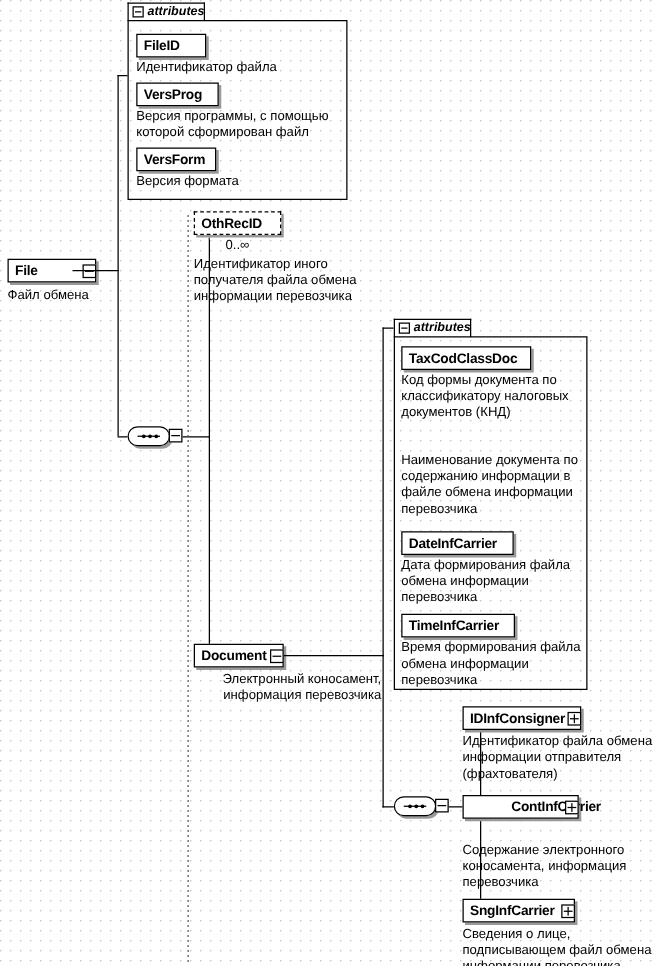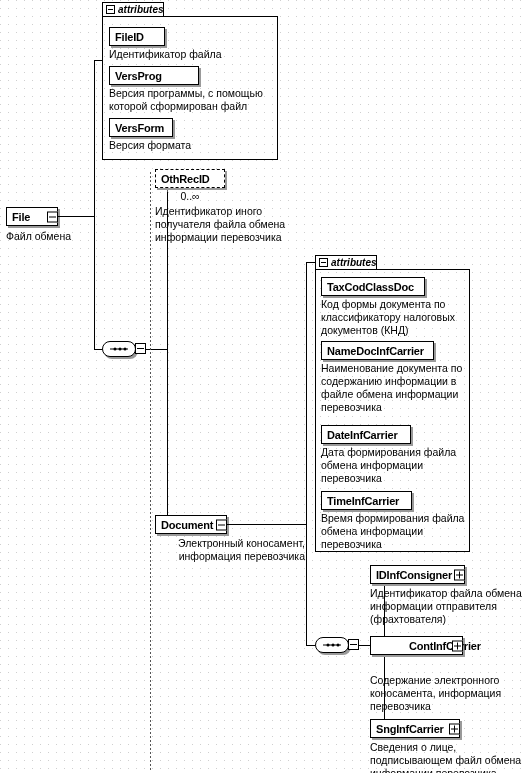--- a/index.html
+++ b/index.html
@@ -129,21 +129,21 @@
     position:absolute;
     width:11px;height:11px;box-sizing:border-box;border:1px solid #000;background:#fff;
   }
   .seqtoggle::before{content:"";position:absolute;left:1px;right:1px;top:4px;height:1px;background:#000;}
 </style>
 </head>
 <body>
 
 <div id="canvas">
 
-  <div class="node has-toggle" style="left:6px;top:207px;width:52px;">
+  <div class="node has-toggle" style="left:6px;top:207px;width:71px;">
     <span class="nlabel">File</span>
     <span class="toggle"></span>
   </div>
   <div class="caption" style="left:6px;top:230px;width:110px;">Файл обмена</div>
 
   <div class="line hline" style="left:58px;top:216px;width:36px;"></div>
 
   <div class="line vline" style="left:94px;top:60px;height:157px;"></div>
 
   <div class="line hline" style="left:94px;top:60px;width:8px;"></div>
@@ -155,21 +155,21 @@
     <span class="minibox"></span>
     <span>attributes</span>
   </div>
   <div class="attrbox" style="left:102px;top:16px;width:176px;height:144px;"></div>
 
   <div class="node" style="left:109px;top:27px;width:56px;">
     <span class="nlabel">FileID</span>
   </div>
   <div class="caption" style="left:109px;top:48px;width:160px;">Идентификатор файла</div>
 
-  <div class="node" style="left:109px;top:66px;width:90px;">
+  <div class="node" style="left:109px;top:66px;width:66px;">
     <span class="nlabel">VersProg</span>
   </div>
   <div class="caption" style="left:109px;top:87px;width:166px;">Версия программы, с помощью
 которой сформирован файл</div>
 
   <div class="node" style="left:109px;top:118px;width:64px;">
     <span class="nlabel">VersForm</span>
   </div>
   <div class="caption" style="left:109px;top:139px;width:160px;">Версия формата</div>
 
@@ -218,23 +218,20 @@
   </div>
   <div class="attrbox" style="left:315px;top:269px;width:155px;height:283px;"></div>
 
   <div class="node" style="left:321px;top:277px;width:104px;">
     <span class="nlabel">TaxCodClassDoc</span>
   </div>
   <div class="caption" style="left:321px;top:298px;width:145px;">Код формы документа по
 классификатору налоговых
 документов (КНД)</div>
 
-  <div class="node" style="left:321px;top:341px;width:113px;">
-    <span class="nlabel">NameDocInfCarrier</span>
-  </div>
   <div class="caption" style="left:321px;top:362px;width:148px;">Наименование документа по
 содержанию информации в
 файле обмена информации
 перевозчика</div>
 
   <div class="node" style="left:321px;top:425px;width:90px;">
     <span class="nlabel">DateInfCarrier</span>
   </div>
   <div class="caption" style="left:321px;top:446px;width:145px;">Дата формирования файла
 обмена информации

